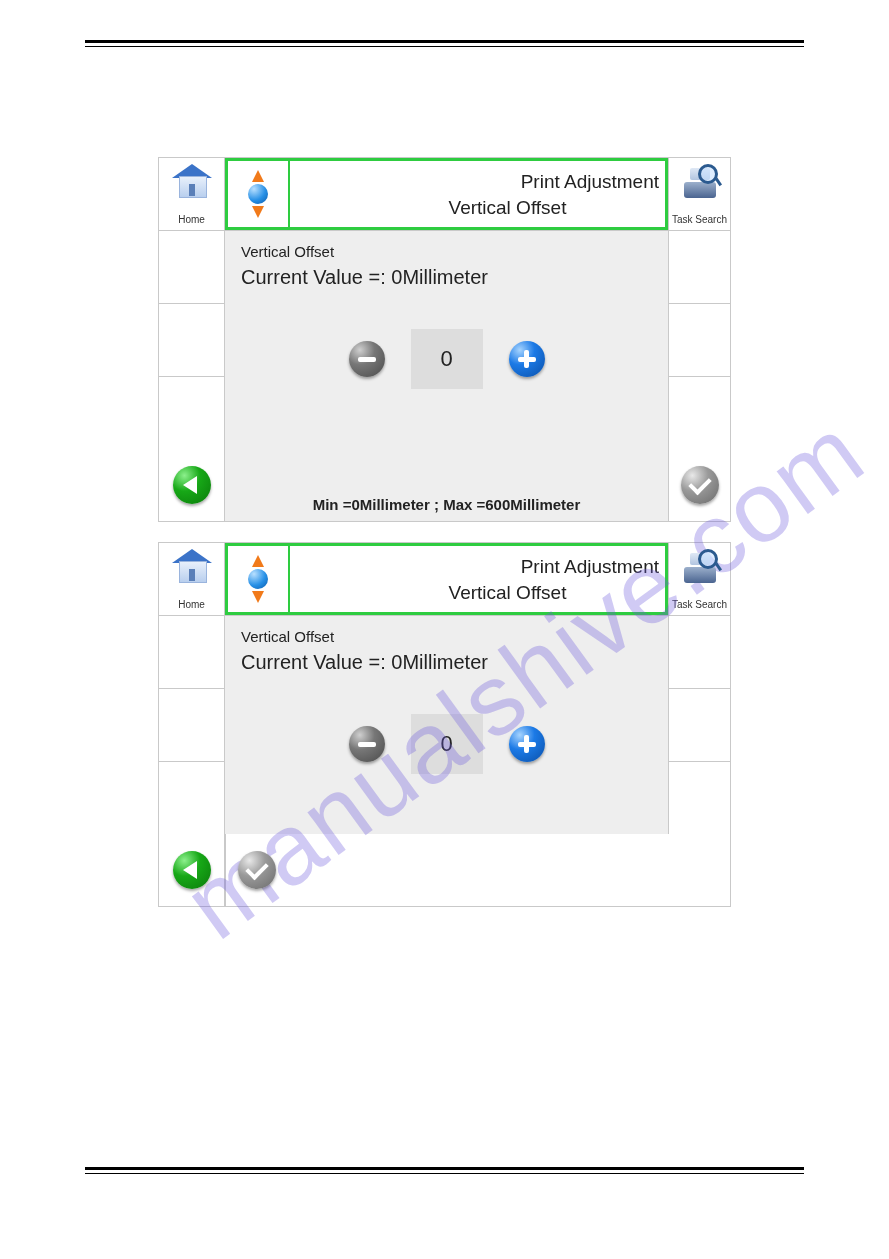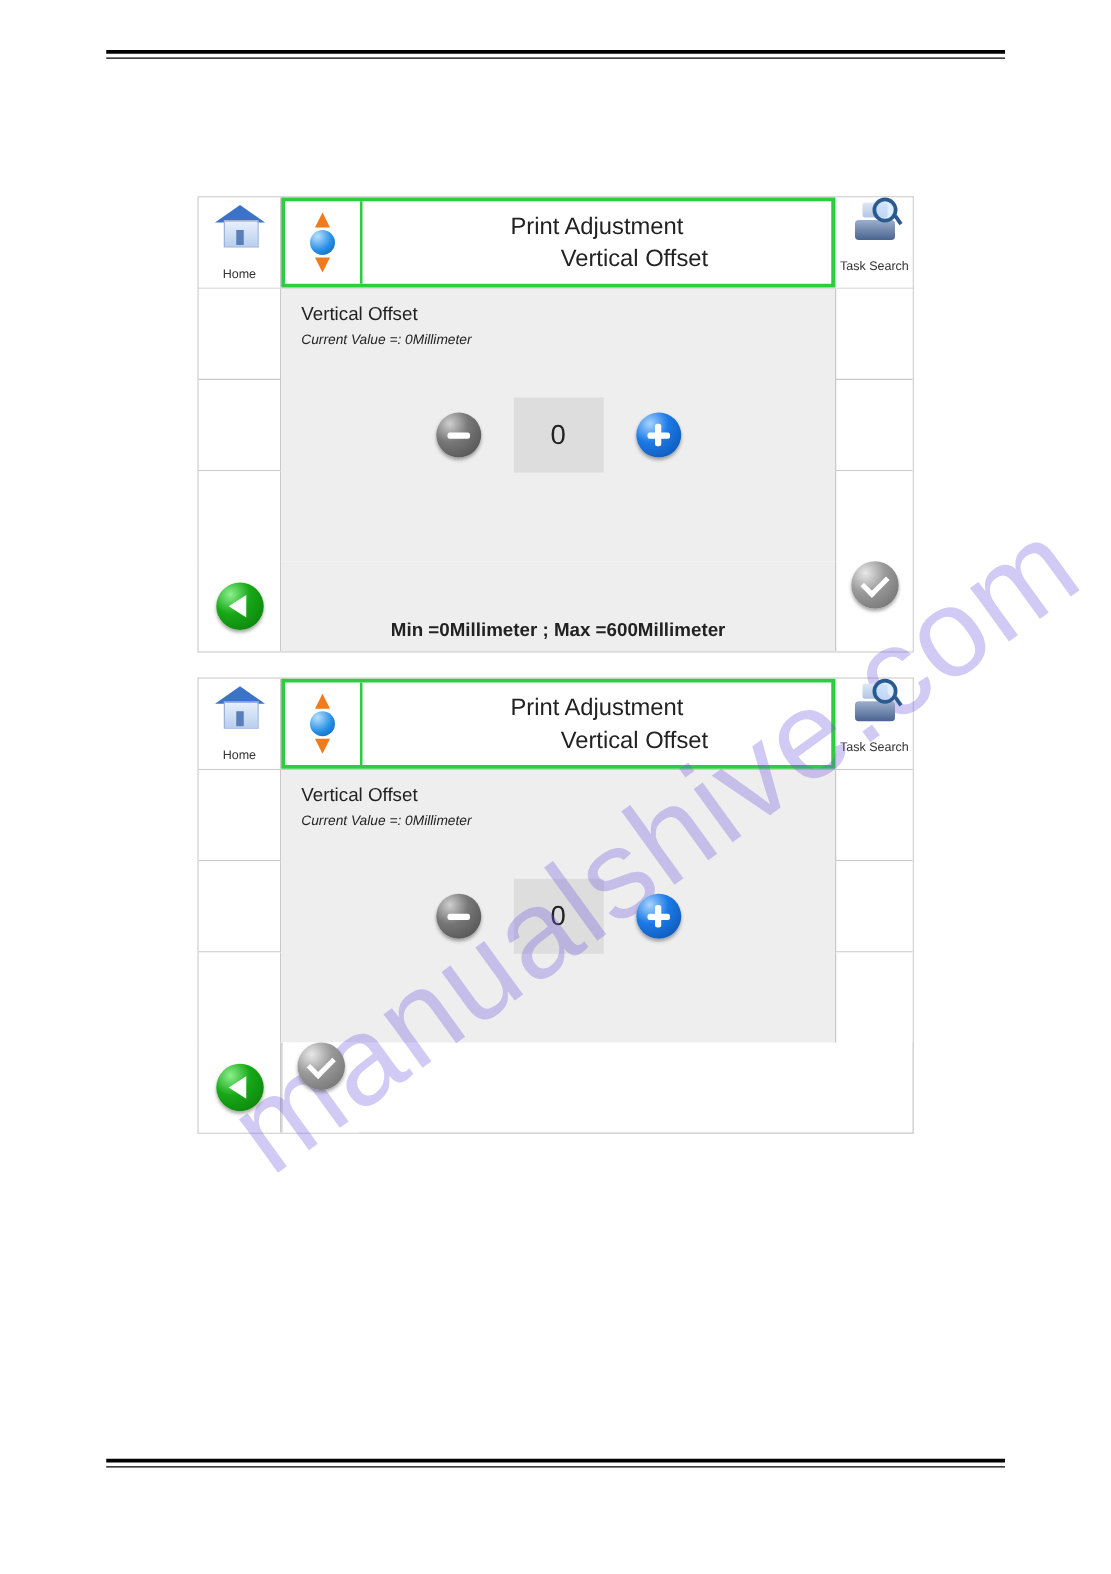--- a/index.html
+++ b/index.html
@@ -51,20 +51,21 @@
     box-sizing: border-box;
     background: #fff;
   }
   .cell-right {
     width: 62px;
     flex: 0 0 62px;
     border-left: 1px solid #c9c9c9;
     display: flex;
     flex-direction: column;
     align-items: center;
+    justify-content: center;
     box-sizing: border-box;
     background: #fff;
   }
   .cell-mid {
     flex: 1 1 auto;
     background: #eee;
     box-sizing: border-box;
   }
   .header-row { height: 73px; }
   .header-mid {
@@ -79,21 +80,21 @@
     display: flex;
     align-items: center;
     justify-content: center;
     border-right: 2px solid #2ecc40;
   }
   .header-text-box {
     flex: 1;
     display: flex;
     flex-direction: column;
     justify-content: center;
-    align-items: center;
+    align-items: flex-end;
     padding: 2px 6px;
   }
   .title1 {
     font-size: 19px;
     color: #222;
     margin: 2px 0 4px 0;
   }
   .title2 {
     font-size: 19px;
     color: #222;
@@ -123,24 +124,23 @@
     padding: 12px 16px 0 16px;
     display: flex;
     flex-direction: column;
   }
   .vo-label {
     font-size: 15px;
     color: #222;
     margin-bottom: 6px;
   }
   .cv-label {
-    font-size: 11px;
+    font-size: 20px;
     color: #222;
     margin-bottom: 40px;
-    font-style: italic;
   }
   .stepper {
     display: flex;
     flex-direction: row;
     align-items: center;
     justify-content: center;
     gap: 26px;
   }
   .val-box {
     width: 72px;

